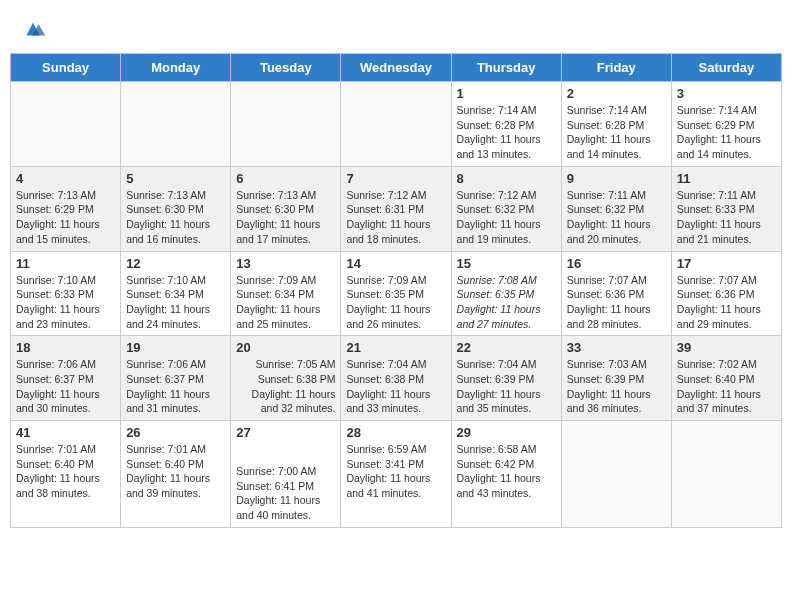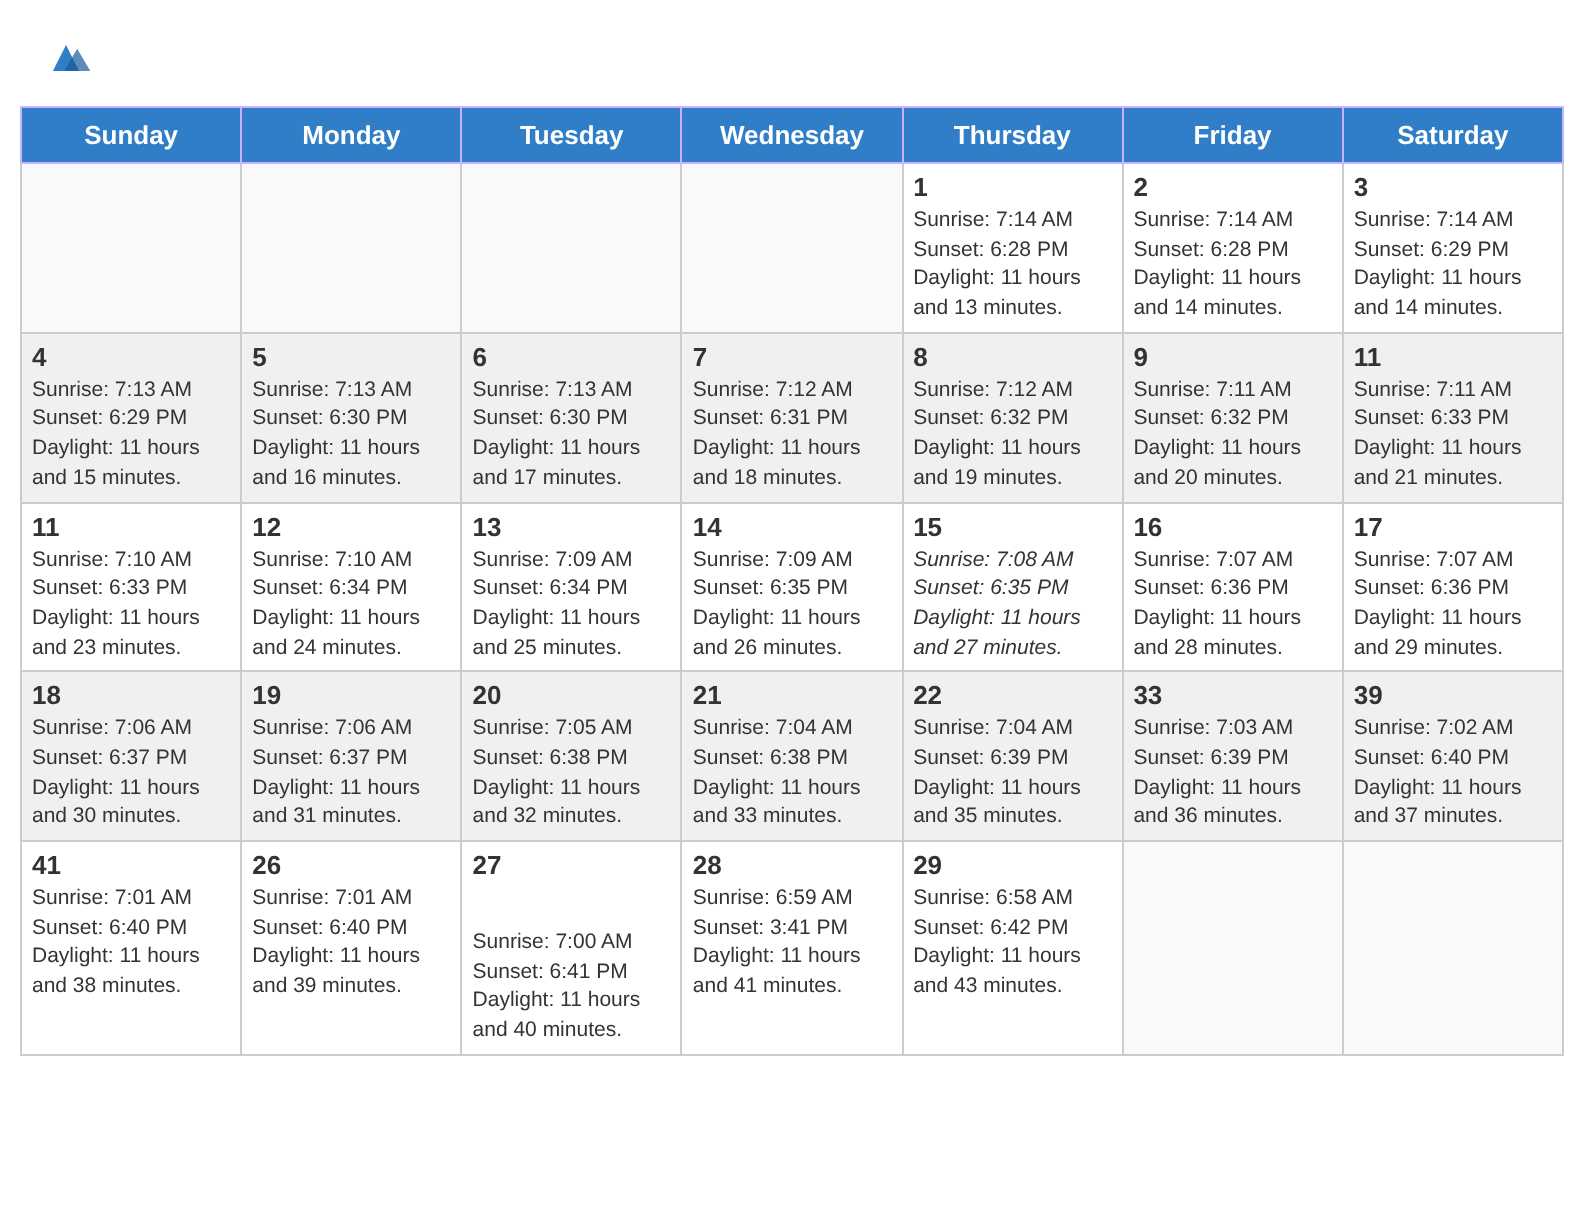--- a/index.html
+++ b/index.html
@@ -264,21 +264,21 @@
         </td>
         <td>
           <span class="day-number">19</span>
           <div class="day-info" style="white-space: pre-line;">Sunrise: 7:06 AM
 Sunset: 6:37 PM
 Daylight: 11 hours
 and 31 minutes.</div>
         </td>
         <td>
           <span class="day-number">20</span>
-          <div class="day-info" style="white-space: pre-line;">Sunrise: 7:05 AM
+          <div class="day-info" style="white-space: pre-line; text-align: right;">Sunrise: 7:05 AM
 Sunset: 6:38 PM
 Daylight: 11 hours
 and 32 minutes.</div>
         </td>
         <td>
           <span class="day-number">21</span>
           <div class="day-info" style="white-space: pre-line;">Sunrise: 7:04 AM
 Sunset: 6:38 PM
 Daylight: 11 hours
 and 33 minutes.</div>

